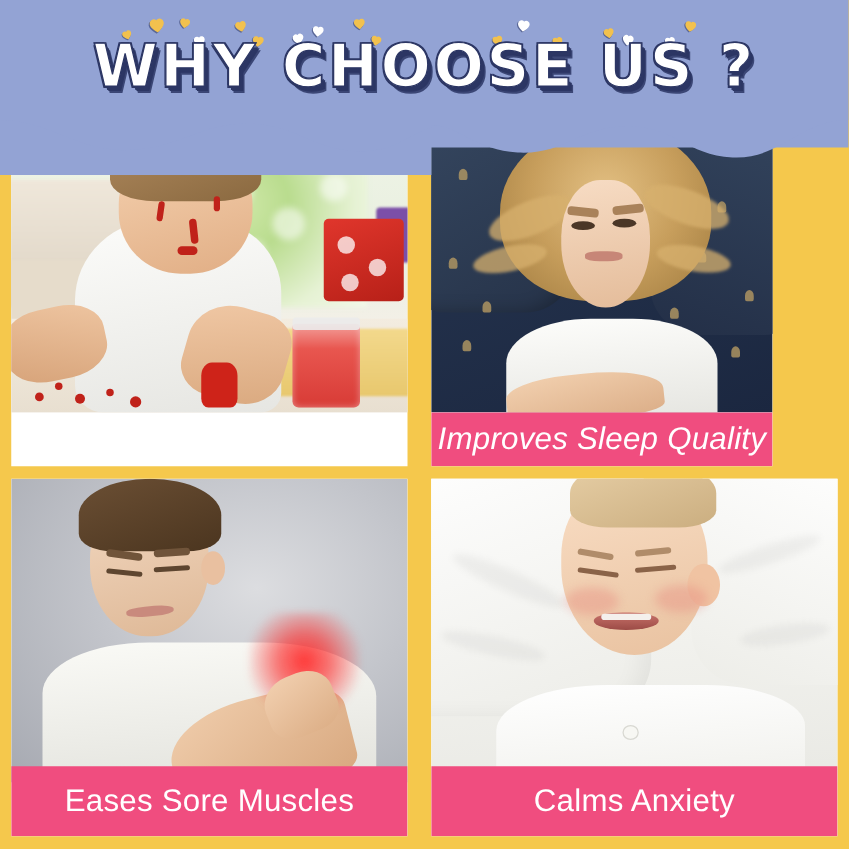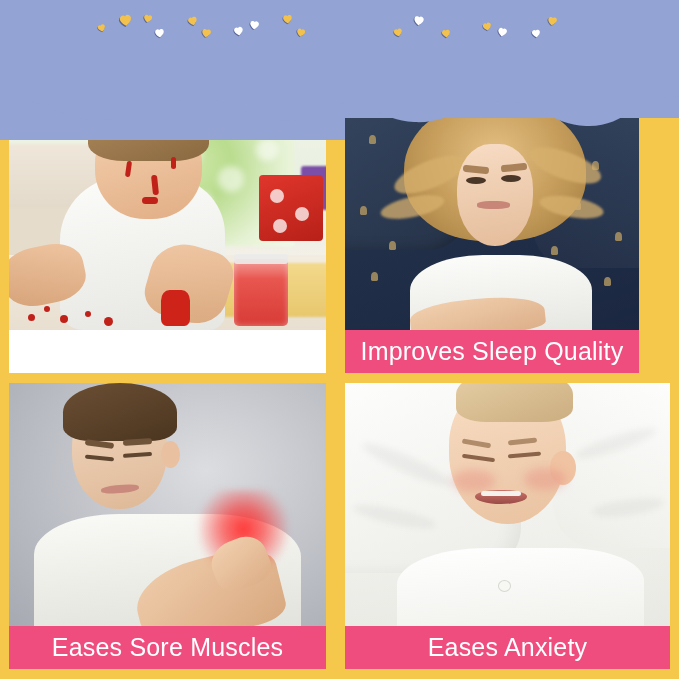--- a/index.html
+++ b/index.html
@@ -62,42 +62,42 @@
   .grid{
     position:absolute; left:0; top:108px; width:679px; height:571px;
     z-index:10;
   }
   .cell{
     position:absolute;
     overflow:hidden;
     background:#fff;
   }
   .cell.tl{ left:9px;  top:0;    width:317px; height:265px; }
-  .cell.tr{ left:345px;top:0;    width:294px; height:265px; }
+  .cell.tr{ left:345px;top:0;    width:273px; height:265px;font-style:italic; }
   .cell.bl{ left:9px;  top:275px;width:317px; height:286px; }
   .cell.br{ left:345px;top:275px;width:325px; height:286px; }
 
   .photo{
     position:absolute; left:0; top:0; right:0;
     height:222px;
     overflow:hidden;
   }
   .cell.bl .photo, .cell.br .photo{ height:243px; }
 
   .caption{
     position:absolute; left:0; right:0; bottom:0;
     height:43px;
     background:#F04D7F;
     color:#FFFFFF;
     display:flex; align-items:center; justify-content:center;
     font-size:25px;
     letter-spacing:.2px;
     line-height:1;
   }
-  .cell.bl .caption, .cell.br .caption{ height:43px;text-align:right; }
+  .cell.bl .caption, .cell.br .caption{ height:56px;text-align:right; }
 
   
   .p1{ position:absolute; inset:0; background:
       linear-gradient(180deg,#EFF4E6 0%, #E8EFE0 40%, #F4F0E8 70%, #EFE9E0 100%); }
   .p1 .win{
     position:absolute; left:44%; top:0; width:46%; height:62%;
     background:radial-gradient(circle at 30% 40%, #CFE8A8 0%, #B9DC8E 30%, #E6F2D4 70%, #F2F8E8 100%);
     filter:blur(1.5px);
   }
   .p1 .bokeh{ position:absolute; border-radius:50%; background:rgba(255,255,255,.55); filter:blur(3px); }
@@ -441,20 +441,21 @@
         </svg>
       </div>
       <div class="heart" style="left: 546px; top: 14px; transform: rotate(8deg);">
         <svg width="13" height="13" viewBox="0 0 24 24">
           <path d="M12 21s-8-5.1-8-10.4A4.7 4.7 0 0 1 12 7.2 4.7 4.7 0 0 1 20 10.6C20 15.9 12 21 12 21z" fill="#2C3664" opacity="0.55" transform="translate(-1.4,1.4)"></path>
           <path d="M12 21s-8-5.1-8-10.4A4.7 4.7 0 0 1 12 7.2 4.7 4.7 0 0 1 20 10.6C20 15.9 12 21 12 21z" fill="#F2C14E"></path>
         </svg>
       </div>
     </div>
 
+  <div class="title">WHY CHOOSE US ?</div>
 
   <div class="grid">
 
     <div class="cell tl">
       <div class="photo">
         <div class="p1">
           <div class="win"></div>
           <div class="bokeh" style="left:50%;top:12%;width:34px;height:34px;"></div>
           <div class="bokeh" style="left:66%;top:26%;width:26px;height:26px;"></div>
           <div class="bokeh" style="left:58%;top:38%;width:20px;height:20px;"></div>
@@ -562,17 +563,17 @@
           <div class="brow" style="left:36%;top:24%;transform:rotate(10deg);"></div>
           <div class="brow" style="left:50%;top:23%;transform:rotate(-6deg);"></div>
           <div class="eyeline" style="left:36%;top:30%;transform:rotate(8deg);"></div>
           <div class="eyeline" style="left:50%;top:29%;transform:rotate(-5deg);"></div>
           <div class="blush" style="left:33%;top:36%;"></div>
           <div class="blush" style="left:55%;top:35%;"></div>
           <div class="mouth"></div>
           <div class="button"></div>
         </div>
       </div>
-      <div class="caption">Eases Anxiety</div>
+      <div class="caption">Calms Anxiety</div>
     </div>
 
   </div>
 </div>
 
 </body></html>

